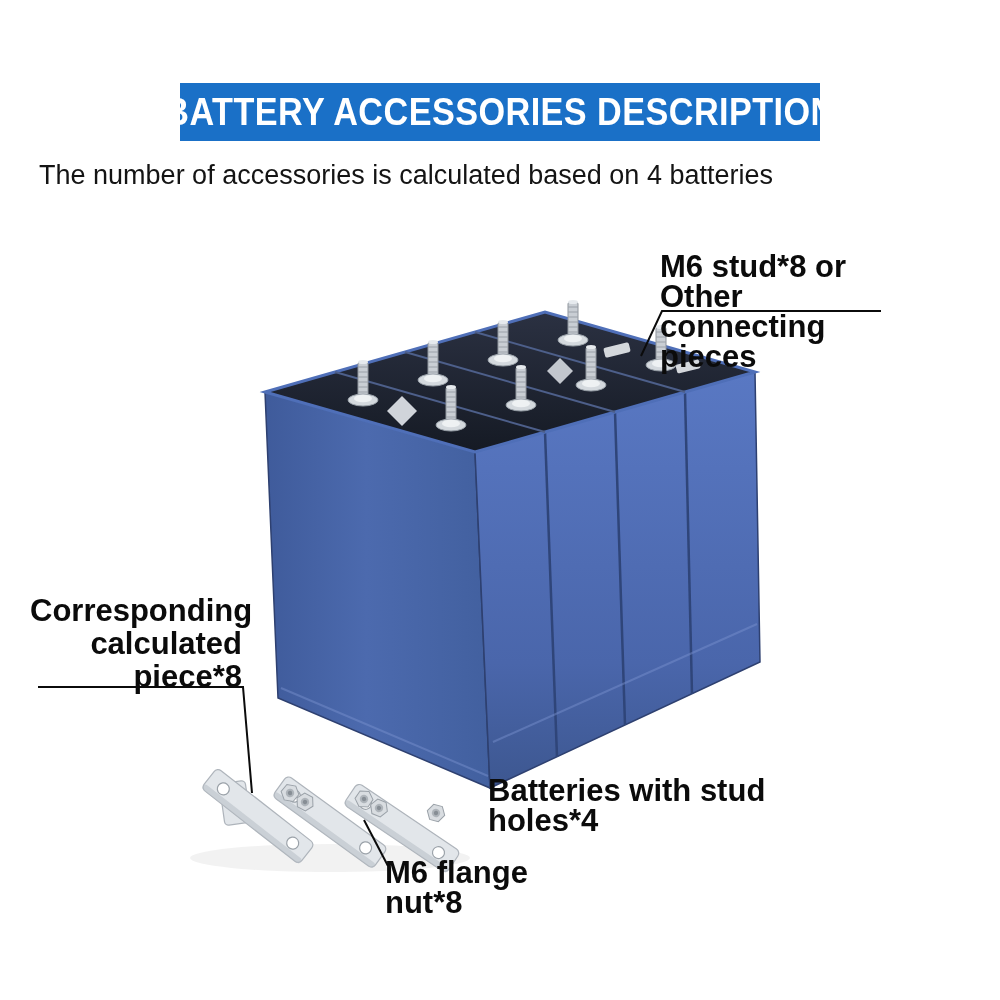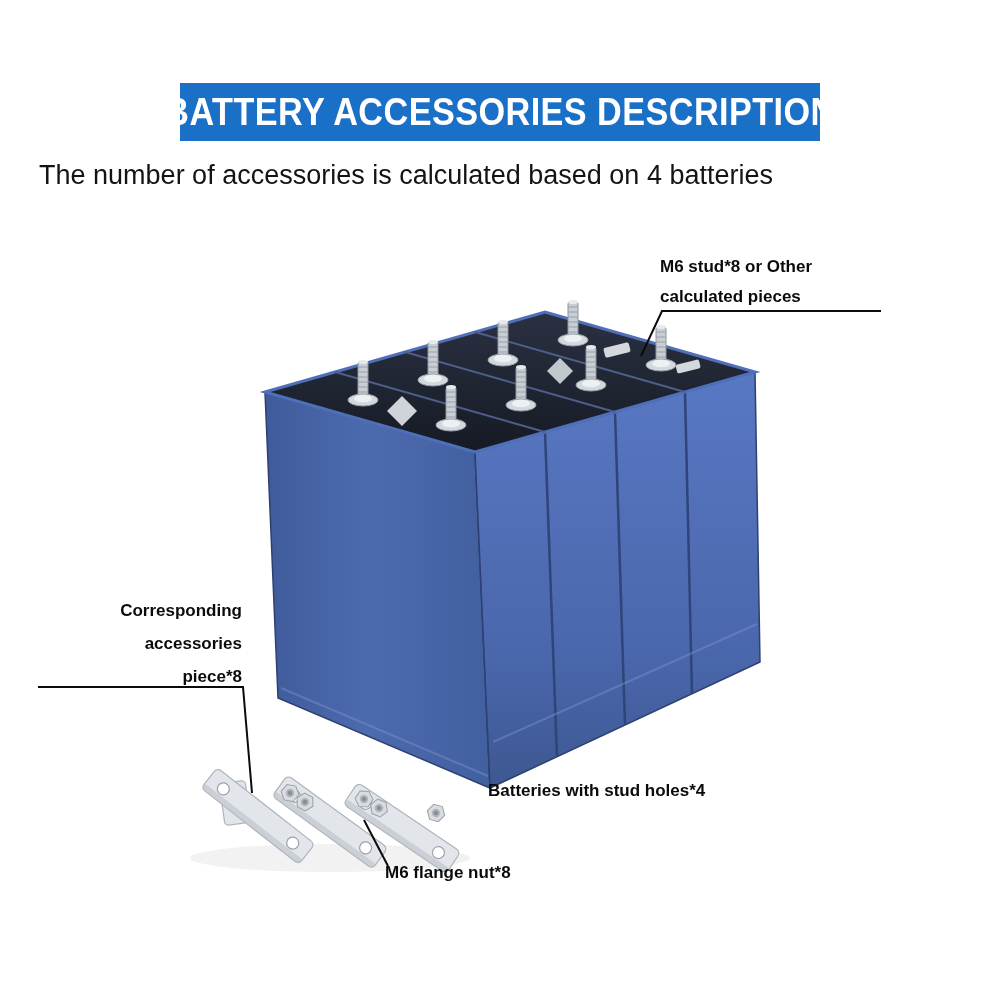--- a/index.html
+++ b/index.html
@@ -17,21 +17,21 @@
   }
   .banner-text{
     color:#ffffff;font-size:38px;font-weight:700;letter-spacing:.5px;
     transform:scaleX(.9);transform-origin:center;white-space:nowrap;
   }
   .subtitle{
     position:absolute;left:0;top:160px;width:812px;
     text-align:center;font-size:27px;color:#141414;
   }
   .callout{
-    position:absolute;color:#0b0b0b;font-weight:700;font-size:17px;line-height:30px;
+    position:absolute;color:#0b0b0b;font-weight:700;font-size:31px;line-height:30px;
   }
   .stud-label{left:660px;top:252px;width:250px;text-align:left;}
   .left-label{left:30px;top:588px;width:212px;text-align:right;line-height:33px;margin-top:6px;}
   .batteries-label{left:488px;top:776px;width:340px;}
   .nut-label{left:385px;top:858px;width:220px;}
   svg.art{position:absolute;left:0;top:0;}
 </style>
 </head>
 <body>
 
@@ -142,26 +142,26 @@
 
     <g stroke="#0b0b0b" stroke-width="2" fill="none">
       <polyline points="881,311 662,311 641,356"></polyline>
       <polyline points="38,687 243,687 252,793"></polyline>
       <polyline points="388,866 364,820"></polyline>
     </g>
   </svg>
 
   <div class="callout stud-label">
     <div>M6 stud*8 or Other</div>
-    <div>calculated pieces</div>
+    <div>connecting pieces</div>
   </div>
 
   <div class="callout left-label">
     <div>Corresponding</div>
-    <div>accessories</div>
+    <div>calculated</div>
     <div>piece*8</div>
   </div>
 
   <div class="callout batteries-label">Batteries with stud holes*4</div>
 
   <div class="callout nut-label">M6 flange nut*8</div>
 
 </div>
 
 </body></html>

